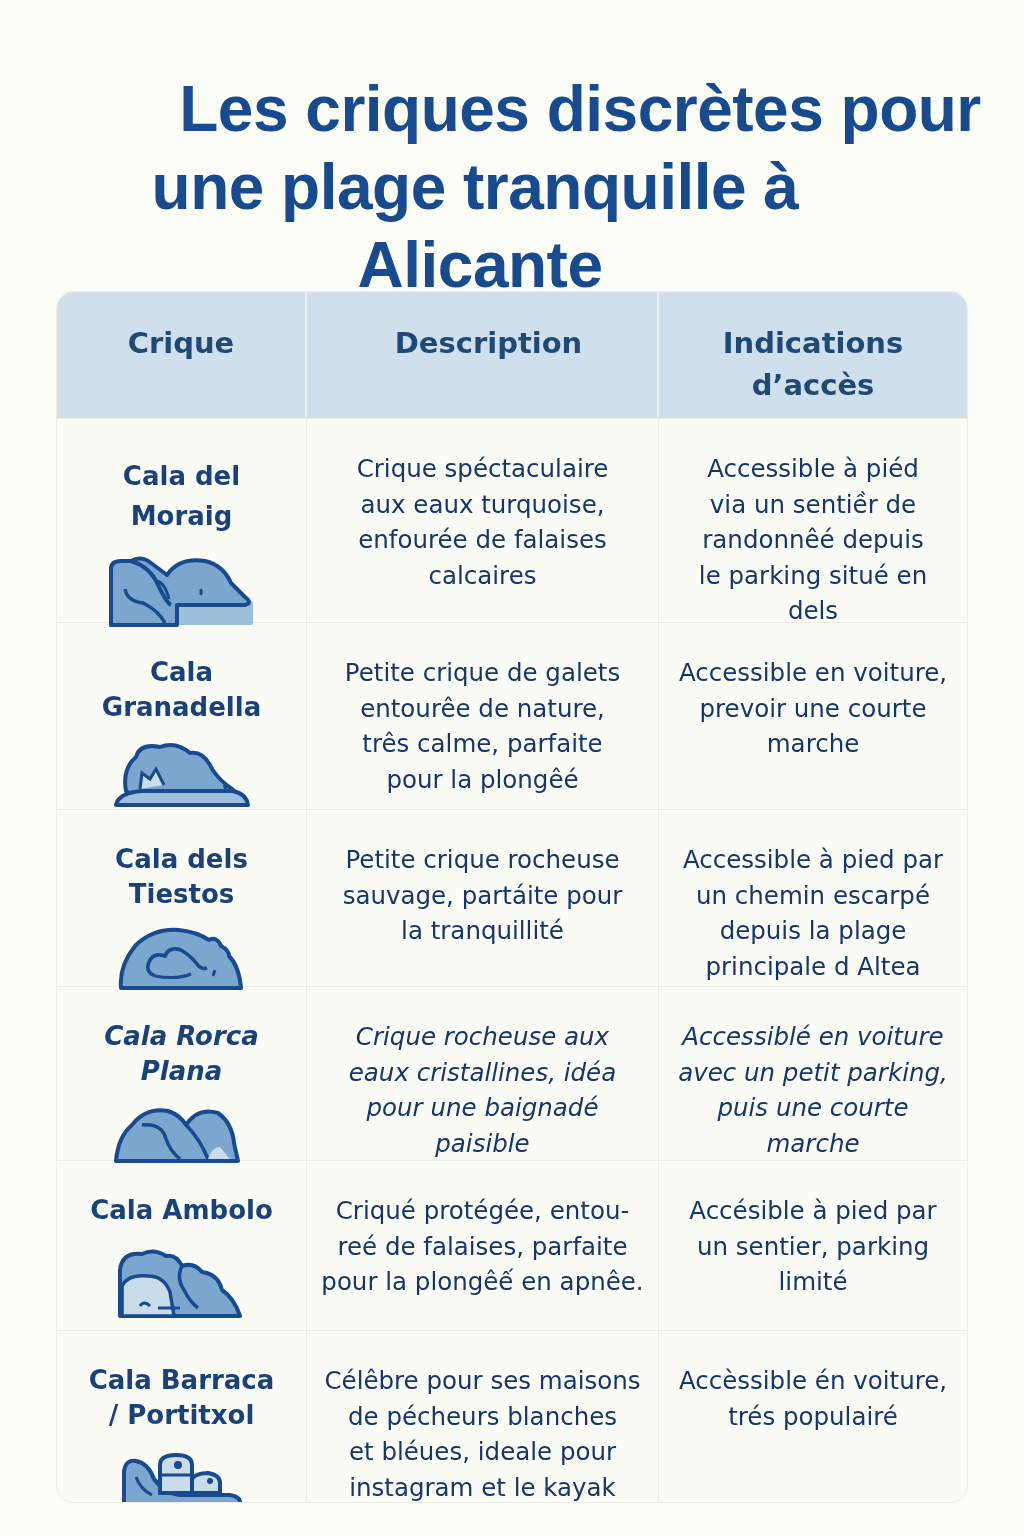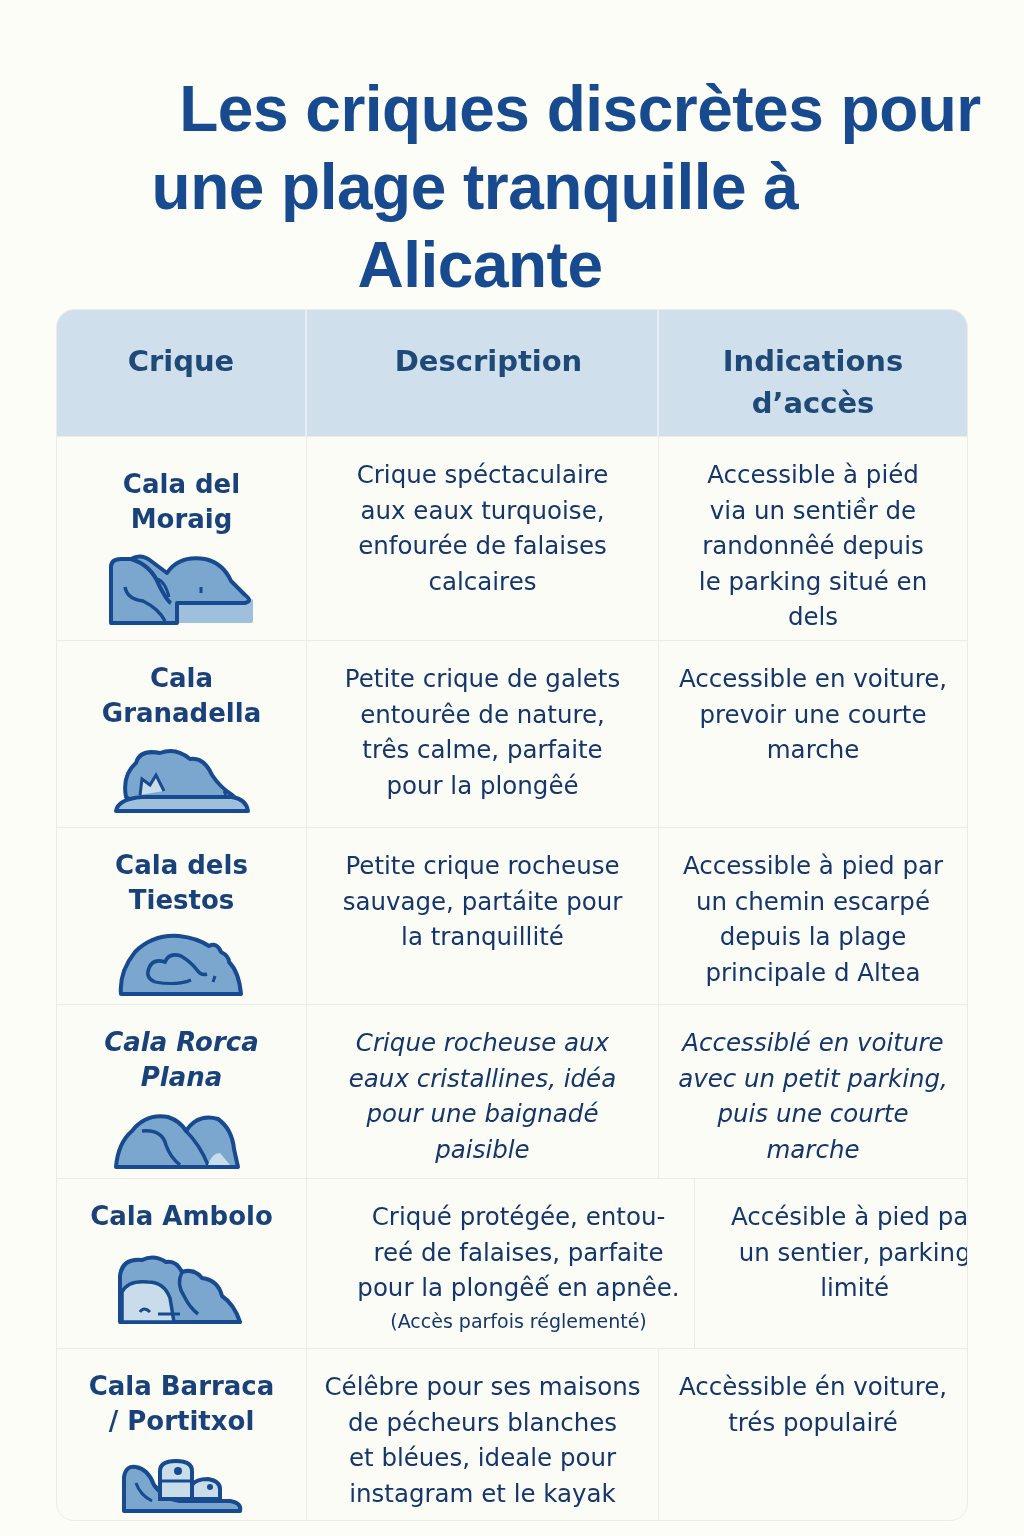--- a/index.html
+++ b/index.html
@@ -6,40 +6,40 @@
     html, body { width: 1024px; height: 1536px; background: #fdfdf8; overflow: hidden; }
     body { font-family: "DejaVu Sans", "Liberation Sans", sans-serif; color: #163a6e; position: relative; }
     .title {
       position: absolute; left: 0; top: 70px; width: 1100px;
       text-align: center; color: #174a8f;
       font-family: "Liberation Sans", sans-serif; font-weight: 700;
       font-size: 64px; line-height: 78px; letter-spacing: -0.5px;
     }
     .title span { display: block; }
     .table {
-      position: absolute; left: 56px; top: 309px; width: 912px; height: 1212px;
+      position: absolute; left: 56px; top: 291px; width: 912px; height: 1212px;
       border-radius: 18px; overflow: hidden; background: #fcfcf6;
       border: 1px solid #eceee6;
     }
     .header {
       display: grid; grid-template-columns: 250px 352px 1fr;
       height: 126px; background: #cfe0ec;
     }
     .hcell {
       display: flex; align-items: flex-start; justify-content: center;
       text-align: center; padding-top: 30px;
       font-family: "DejaVu Sans", sans-serif; font-weight: 700; font-size: 29px; line-height: 42px;
       color: #1f4a78; border-right: 2px solid #e8eef2;
     }
     .hcell:last-child { border-right: none; }
     .row { display: grid; grid-template-columns: 250px 352px 1fr; border-top: 1px solid #ecece4; }
     .cell {
       border-right: 1px solid #ecece4; text-align: center;
       font-family: "DejaVu Sans", sans-serif; font-size: 24.5px; line-height: 35.5px; color: #14366a;
-      padding-top: 20px;
+      padding-top: 32px;
     }
     .cell:last-child { border-right: none; }
     .name { font-weight: 700; font-size: 26px; line-height: 35px; color: #1a427a; display: flex; flex-direction: column; align-items: center; }
     .name .label { display: block; }
     .icon { margin-top: 14px; }
     .note { font-size: 19px; line-height: 30px; }
     .line { display: block; white-space: nowrap; }
   </style>
 </head>
 <body>
@@ -60,21 +60,21 @@
     </div>
     <div class="hcell">
       <span>
         <span class="line">Indications</span>
         <span class="line">d’accès</span>
       </span>
     </div>
   </div>
 
   <div class="row" style="height:204px;">
-    <div class="cell name" style="padding-top:30px;">
+    <div class="cell name" style="padding-top:40px;justify-content:space-between;">
       <span class="label">Cala del</span>
       <span class="label">Moraig</span>
       <svg class="icon" width="150" height="76" viewBox="0 0 150 76">
         <rect x="2" y="48" width="144" height="24" rx="2" fill="#9fc0dc"></rect>
         <path d="M4 72 L4 16 Q4 8 14 8 L24 8 Q34 2 44 10 L60 22 Q72 4 98 8 Q116 12 124 30 L138 44 Q146 50 138 52 L70 52 L70 72 Z" fill="#7ba7cf" stroke="#174a8f" stroke-width="4" stroke-linejoin="round"></path>
         <path d="M24 8 Q44 14 52 34 Q60 50 64 52" fill="none" stroke="#174a8f" stroke-width="4"></path>
         <path d="M18 36 Q20 48 36 50 Q52 58 58 70" fill="none" stroke="#174a8f" stroke-width="3.5"></path>
         <path d="M50 28 Q58 30 62 46" fill="none" stroke="#174a8f" stroke-width="3"></path>
         <path d="M94 36 L94 42" stroke="#174a8f" stroke-width="3"></path>
       </svg>
@@ -160,36 +160,35 @@
       <span class="line">paisible</span>
     </div>
     <div class="cell">
       <span class="line">Accessiblé en voiture</span>
       <span class="line">avec un petit parking,</span>
       <span class="line">puis une courte</span>
       <span class="line">marche</span>
     </div>
   </div>
 
-  <div class="row" style="height:170px;gap:36px;">
+  <div class="row" style="height:170px;">
     <div class="cell name">
       <span class="label">Cala Ambolo</span>
       <svg class="icon" width="136" height="74" viewBox="0 0 136 74" style="margin-top:18px;">
         <path d="M6 70 L6 24 Q8 6 28 8 Q40 2 52 10 Q62 8 68 20 Q80 16 88 26 Q104 28 108 44 Q120 52 126 70 Z" fill="#7ba7cf" stroke="#174a8f" stroke-width="4" stroke-linejoin="round"></path>
         <path d="M8 70 L8 40 Q14 28 34 30 Q50 30 56 46 L60 70 Z" fill="#c8dcea" stroke="#174a8f" stroke-width="3.5"></path>
         <path d="M68 20 Q62 32 70 44 Q76 56 84 62" fill="none" stroke="#174a8f" stroke-width="3.5"></path>
         <path d="M26 60 Q30 54 36 60" fill="none" stroke="#174a8f" stroke-width="3"></path>
         <path d="M44 62 L66 62" stroke="#174a8f" stroke-width="3"></path>
       </svg>
     </div>
     <div class="cell">
       <span class="line">Criqué protégée, entou-</span>
       <span class="line">reé de falaises, parfaite</span>
       <span class="line">pour la plongêế en apnêe.</span>
-      <span class="line note">(Accès parfois réglementé)</span>
     </div>
     <div class="cell">
       <span class="line">Accésible à pied par</span>
       <span class="line">un sentier, parking</span>
       <span class="line">limité</span>
     </div>
   </div>
 
   <div class="row" style="height:174px;">
     <div class="cell name">

